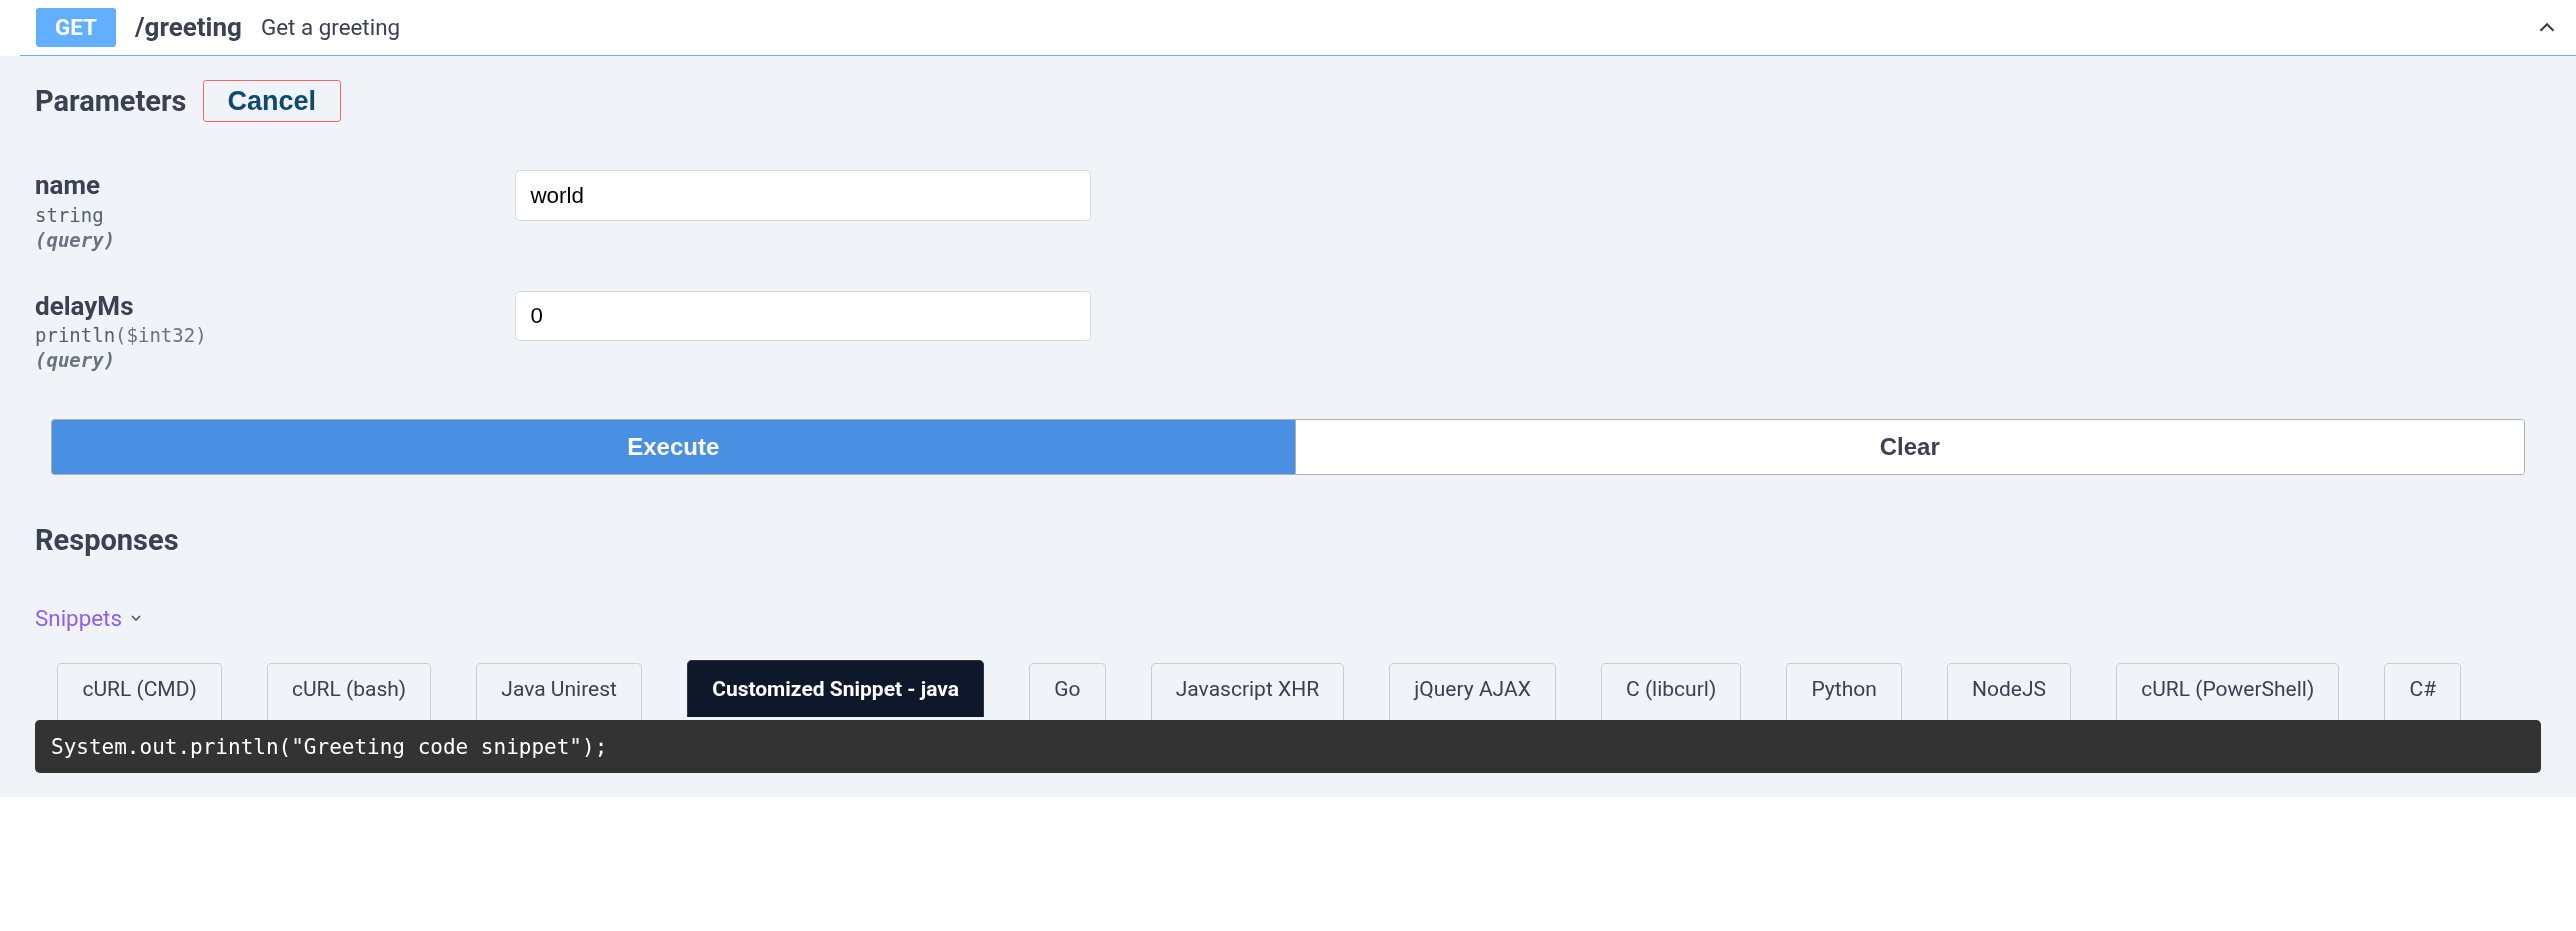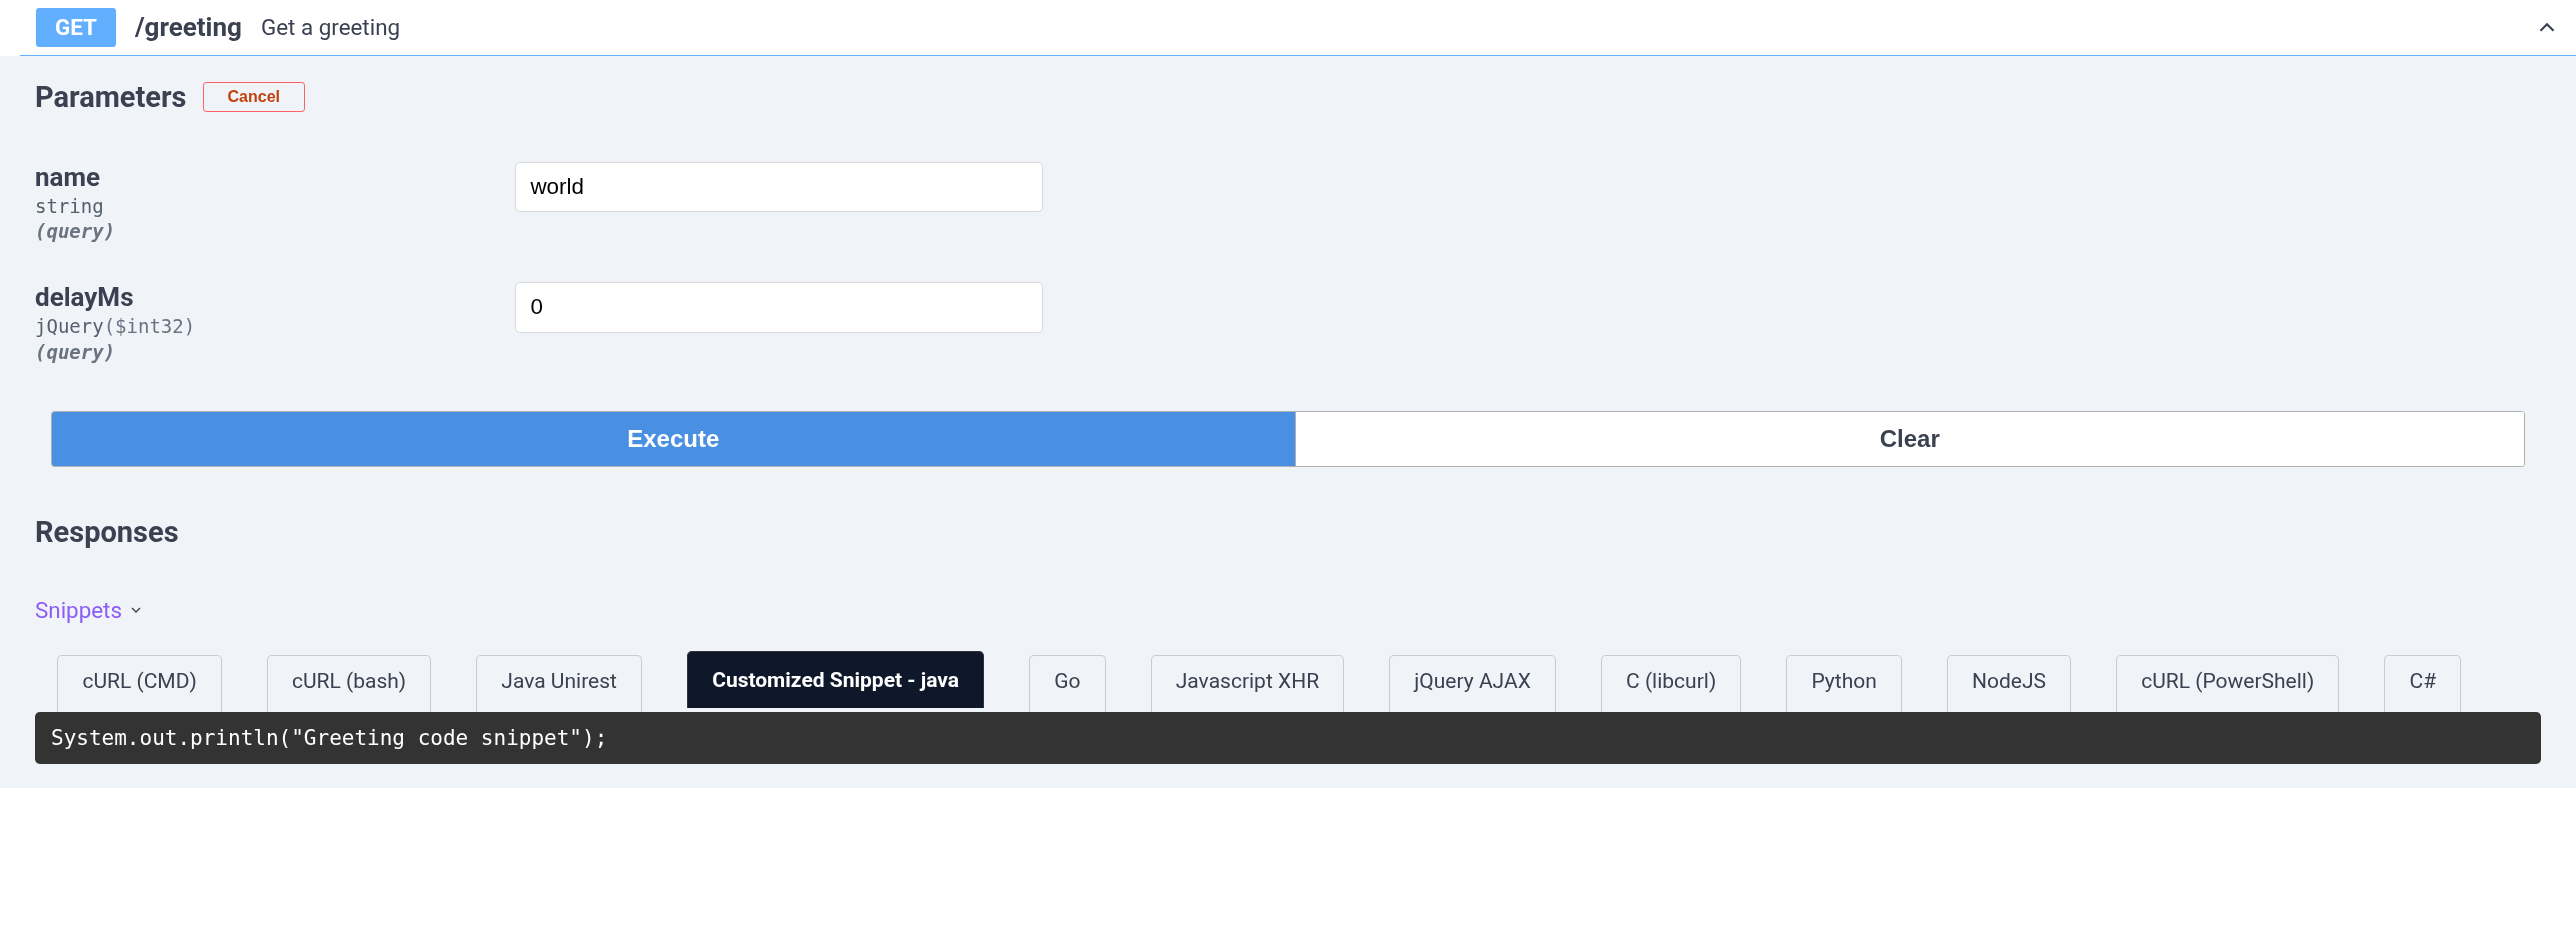--- a/index.html
+++ b/index.html
@@ -31,37 +31,37 @@
     .content { background: #f0f4f8; padding: 24px 35px 24px 35px; }
     .section-header {
       display: flex;
       align-items: center;
       gap: 16px;
       margin-bottom: 48px;
     }
     .section-title { font-size: 29px; font-weight: 700; color: #3b4151; }
     .cancel-btn {
       border: 1.6px solid #ff6060;
-      color: #c2410c;
+      color: #0c4a6e;
       background: transparent;
       padding: 4.8px 24px;
       border-radius: 3.2px;
-      font-size: 16px;
+      font-size: 27px;
       font-weight: 700;
       cursor: pointer;
     }
     .params-table { width: 100%; }
     .param-row { display: flex; align-items: flex-start; margin-bottom: 40px; }
     .param-meta { width: 480px; }
     .param-name { font-weight: 700; font-size: 26px; color: #3b4151; }
     .param-type { font-family: monospace; font-size: 19px; font-weight: 400; color: #55606e; margin-top: 3.2px; }
     .param-format { font-family: monospace; font-size: 19px; color: #6b7280; }
     .param-in { font-family: monospace; font-size: 19px; font-style: italic; color: #6b7280; font-weight: 700; margin-top: 3.2px; }
     .param-input {
-      width: 528px;
+      width: 576px;
       padding: 11.2px 14.4px;
       font-size: 22.4px;
       border: 0.8px solid #d9d9d9;
       border-radius: 4.8px;
       background: #fff;
     }
     .action-bar { display: flex; margin: 48px 16px 48px 16px; border-radius: 3.2px; overflow: hidden; border: 0.8px solid #b0b0b0; }
     .execute-btn {
       flex: 1;
       background: #4990e2;
@@ -161,21 +161,21 @@
         <div class="param-type">string</div>
         <div class="param-in">(query)</div>
       </div>
       <input class="param-input" type="text" value="world" style="">
     </div>
 
     <div class="param-row">
       <div class="param-meta">
         <div class="param-name">delayMs</div>
         <div class="param-type">
-          <span>jQuery</span><span class="param-format">($int32)</span>
+          <span>println</span><span class="param-format">($int32)</span>
         </div>
         <div class="param-in">(query)</div>
       </div>
       <input class="param-input" type="text" value="0" style="">
     </div>
   </div>
 
   <div class="action-bar">
     <button class="execute-btn">Execute</button>
     <button class="clear-btn">Clear</button>

